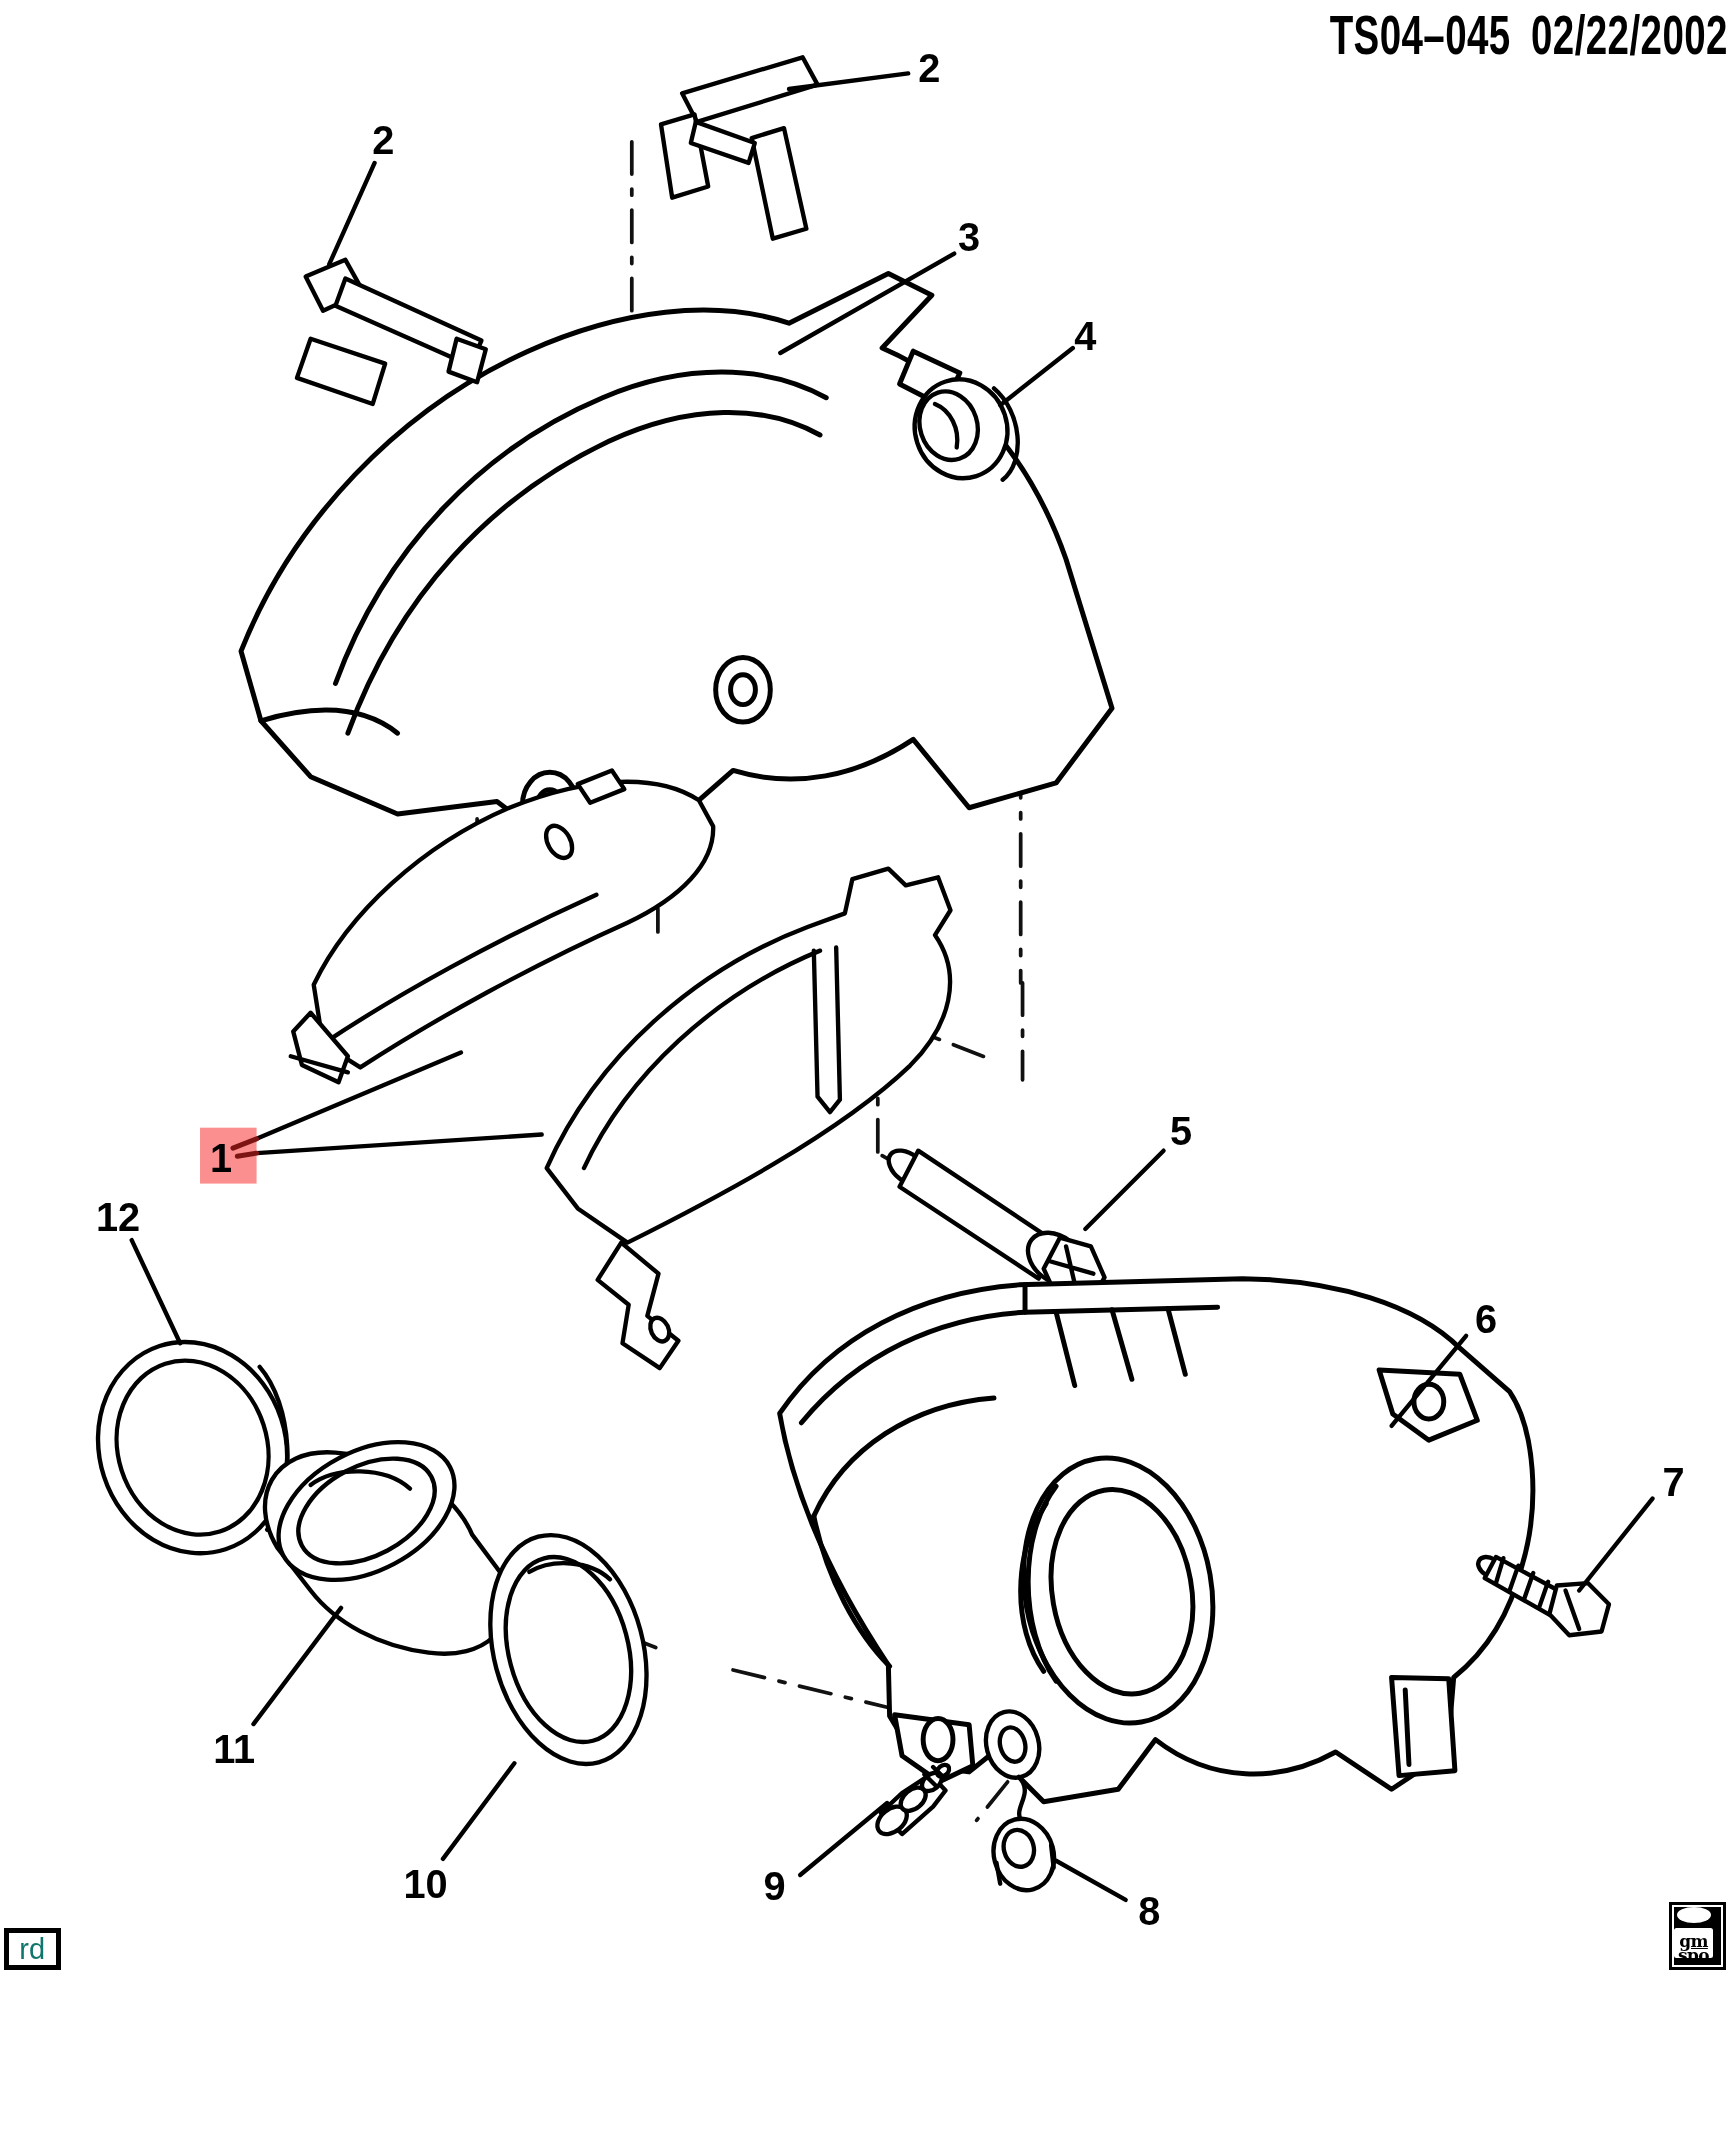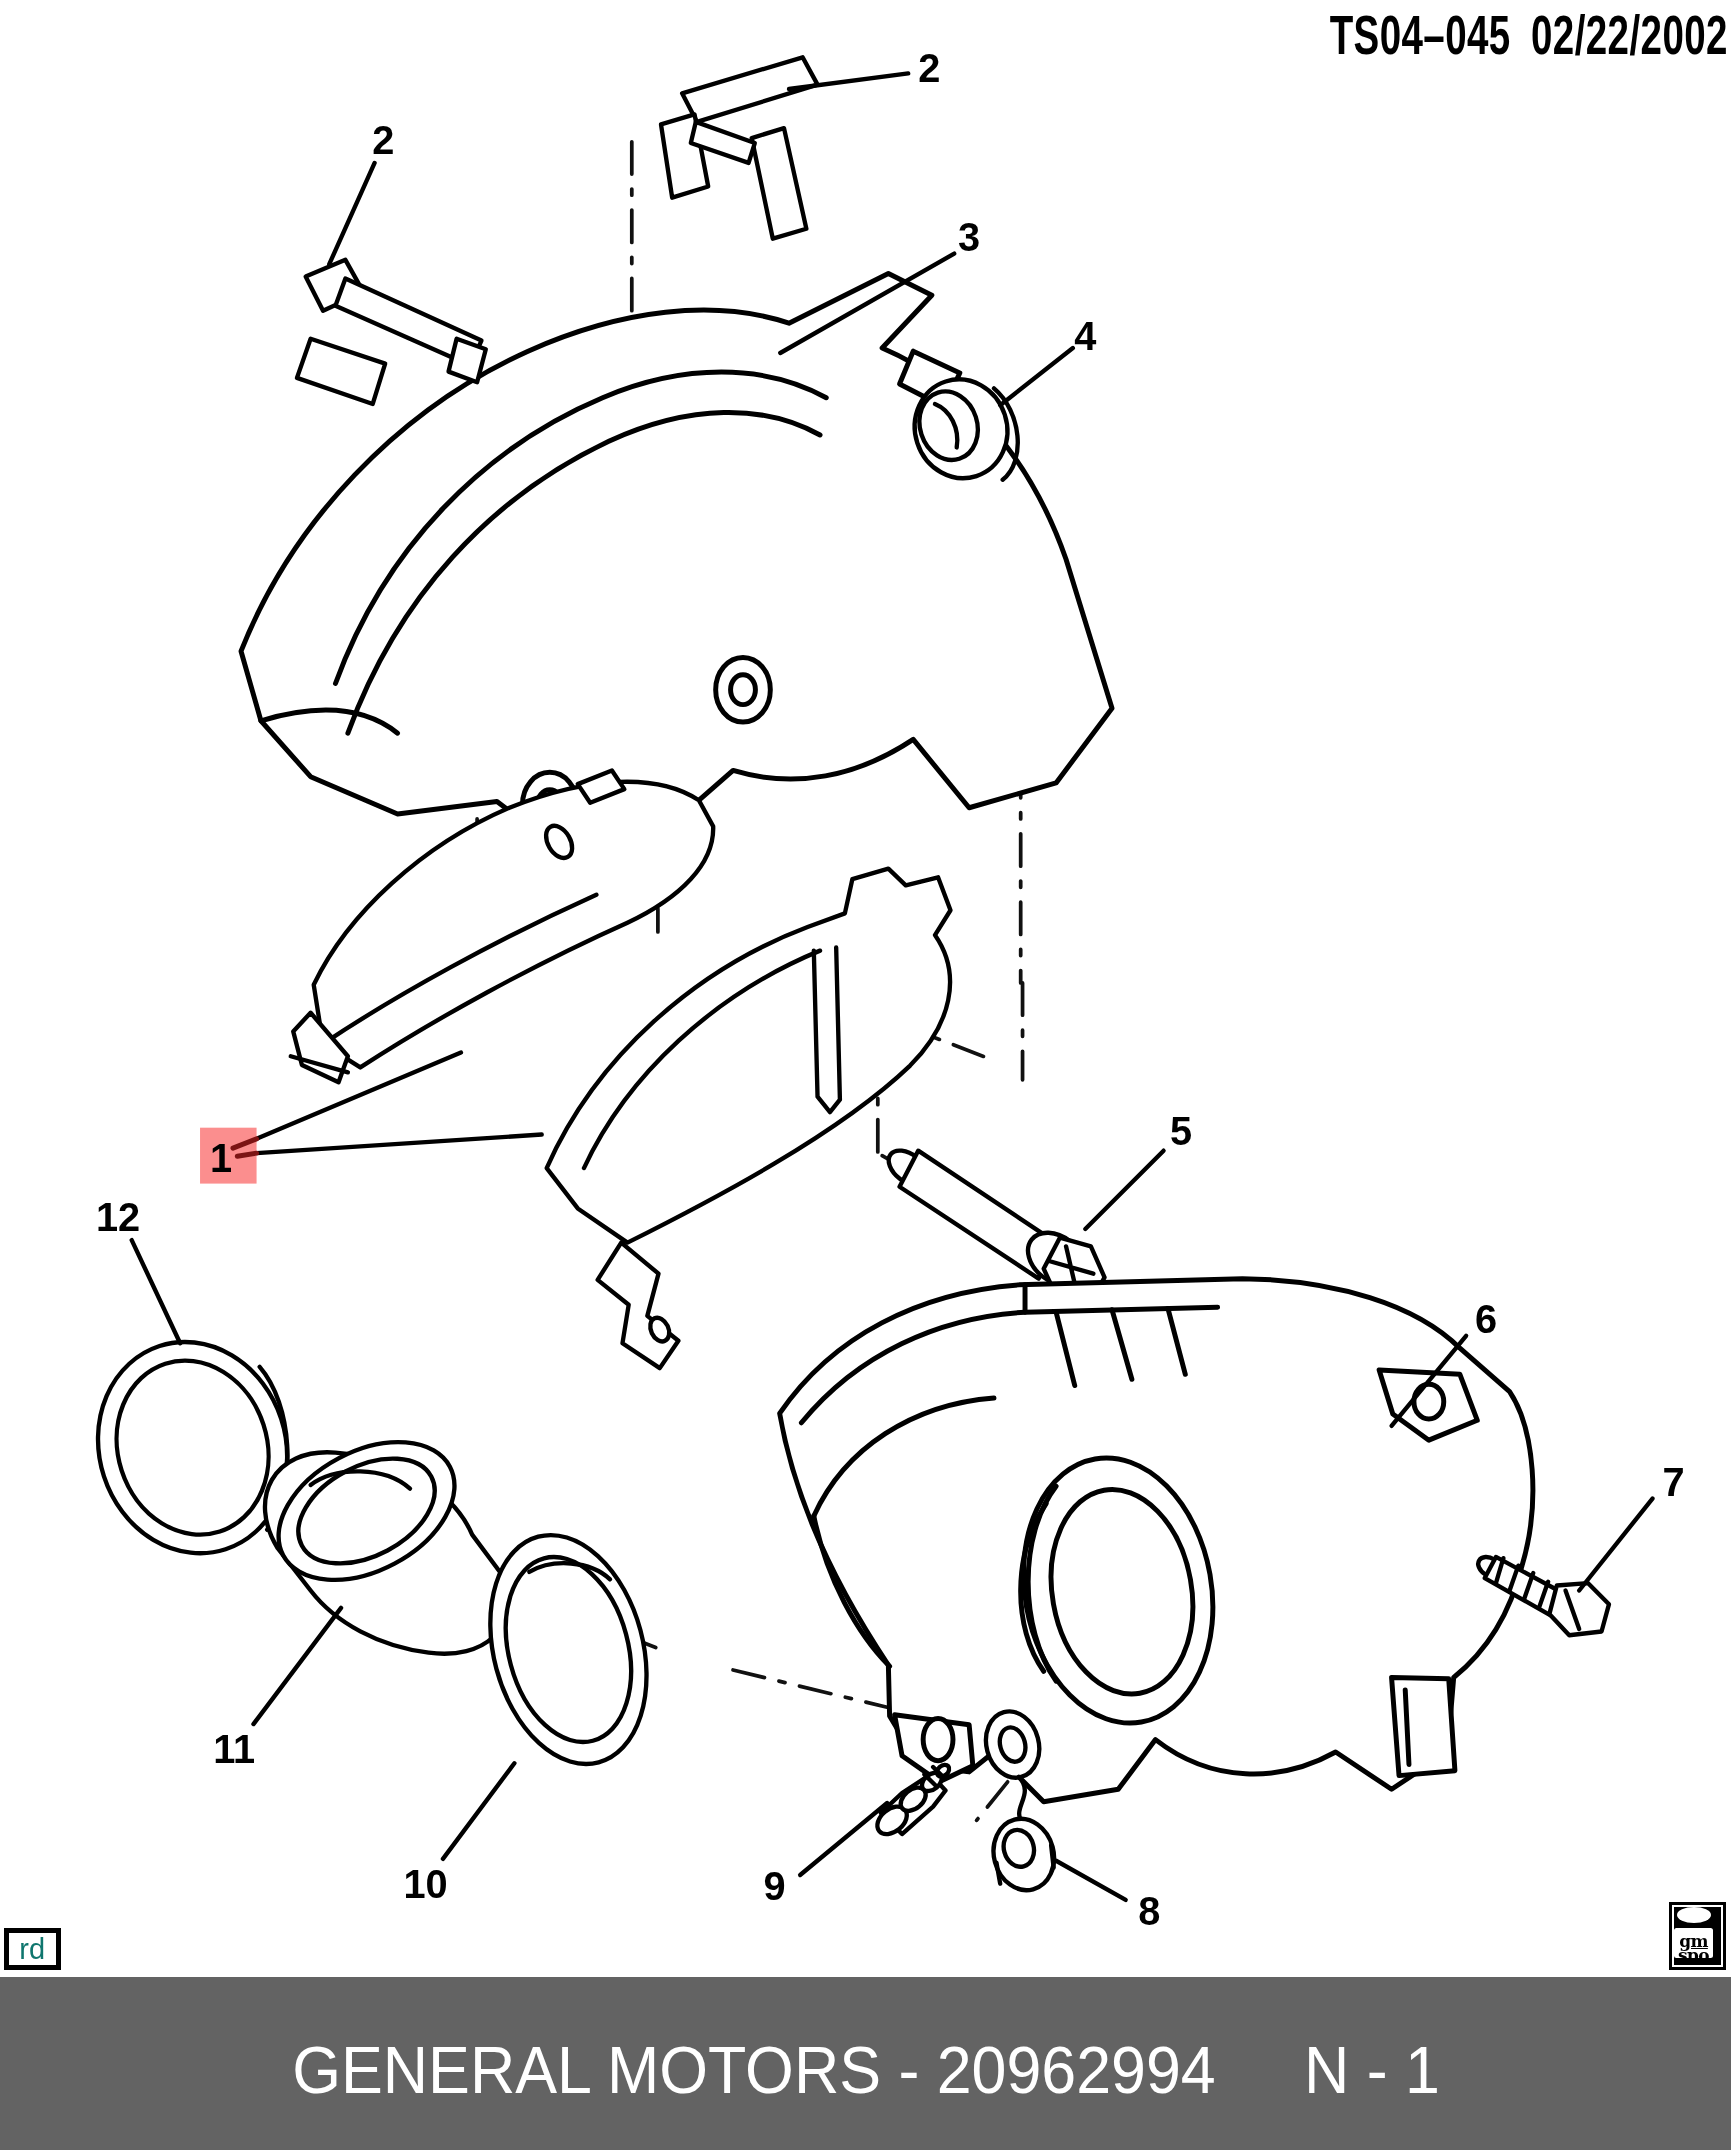--- a/index.html
+++ b/index.html
@@ -262,21 +262,15 @@
 
   <div class="gmspo">
     <div class="inner"></div>
     <div class="oval"></div>
     <div class="panel">
       <span class="gm">gm</span>
       <span class="spo">spo</span>
     </div>
   </div>
 
-  <div class="footer-bar">
-    <div class="footer-text">
-      <span>GENERAL MOTORS - 20962994</span>
-      <span>N - 1</span>
-    </div>
-  </div>
 
 </div>
 
 
 </body></html>

